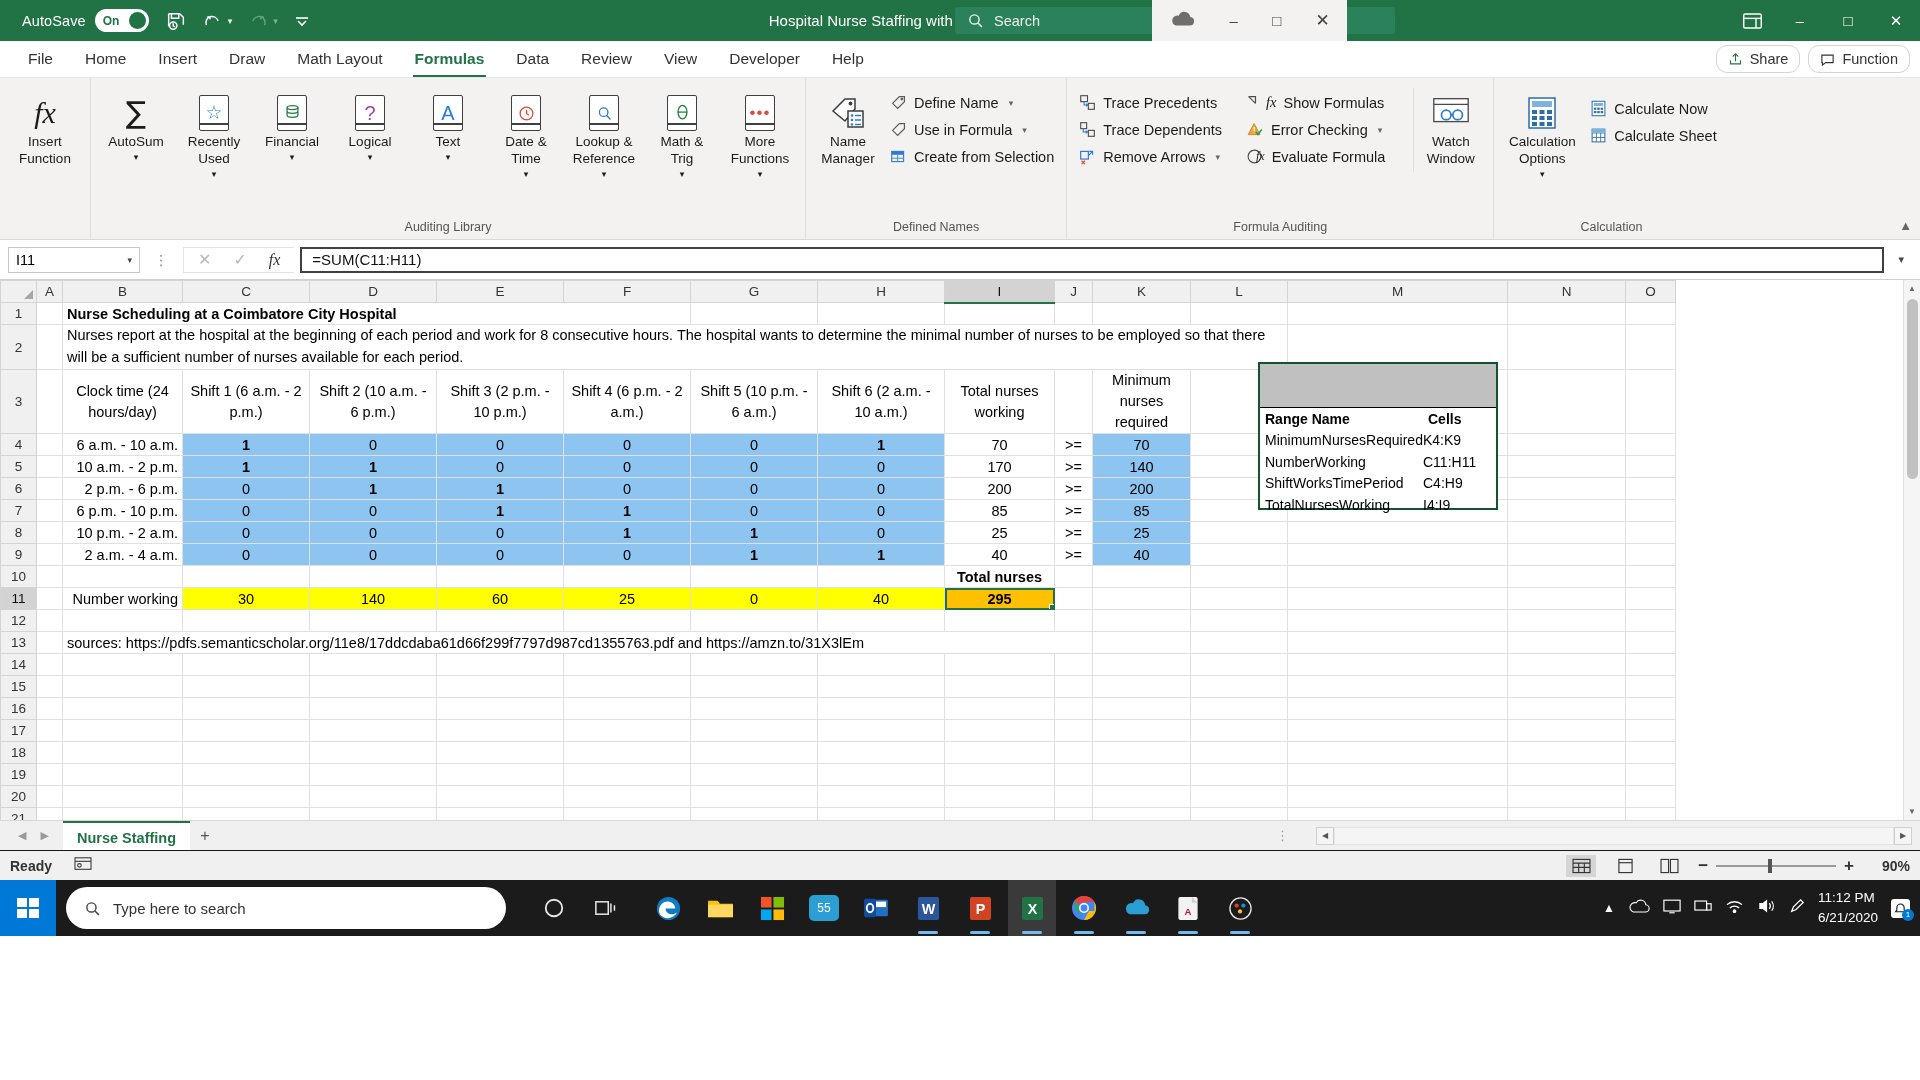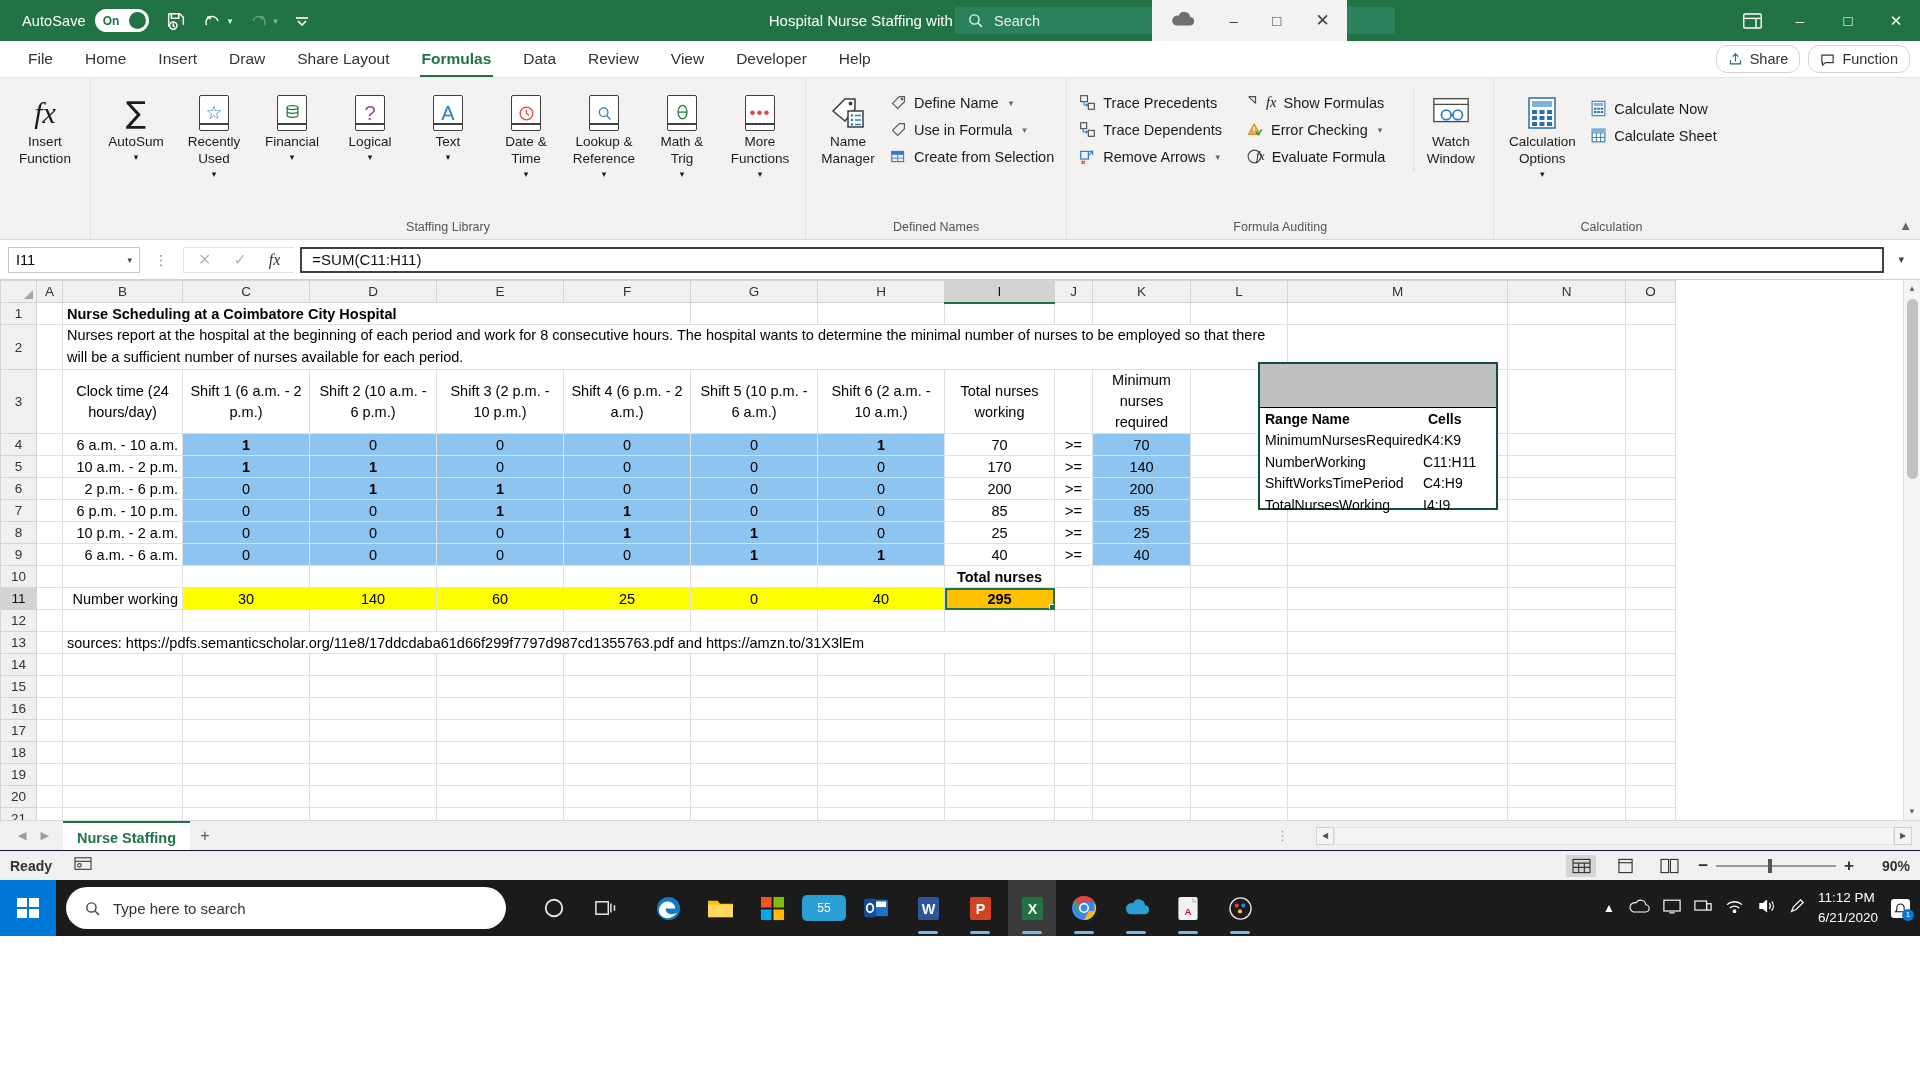--- a/index.html
+++ b/index.html
@@ -294,21 +294,21 @@
     <span class="b">□</span>
     <span class="b">✕</span>
   </div>
 </div>
 
 <div class="ribbon-tabs">
   <div class="rtab">File</div>
   <div class="rtab">Home</div>
   <div class="rtab">Insert</div>
   <div class="rtab">Draw</div>
-  <div class="rtab">Share Layout</div>
+  <div class="rtab">Math Layout</div>
   <div class="rtab active">Formulas</div>
   <div class="rtab">Data</div>
   <div class="rtab">Review</div>
   <div class="rtab">View</div>
   <div class="rtab">Developer</div>
   <div class="rtab">Help</div>
   <div class="tabs-right">
     <div class="tbtn">
       <svg width="15" height="15" viewBox="0 0 24 24" fill="none" stroke="#217346" stroke-width="1.8">
         <path d="M4 13v6h16v-6"></path>
@@ -426,21 +426,21 @@
       </div>
       <div class="bigbtn">
         <span class="gi">
             <span class="fncard" style="color:#e0493b;font-size:17px;letter-spacing:1px;">•••</span>
           </span>
         <span class="lbl">More
 Functions</span>
         <span class="dd">▾</span>
       </div>
     </div>
-    <div class="rgroup-title">Staffing Library</div>
+    <div class="rgroup-title">Auditing Library</div>
   </div>
 
   <div class="rgroup">
     <div class="rgroup-body">
       <div class="bigbtn" style="width:72px">
         <span class="gi">
           <svg width="40" height="38" viewBox="0 0 40 38" fill="none" stroke="#3c3c3c" stroke-width="1.5">
             <path d="M5 17L17 5h10v10L17 27z" fill="#fff"></path>
             <circle cx="22.5" cy="9.5" r="1.2" fill="#3c3c3c"></circle>
             <rect x="20" y="17" width="15" height="16" fill="#fff" stroke="#3c3c3c"></rect>
@@ -800,21 +800,21 @@
       <td class="cell ctr">&gt;=</td>
       <td class="cell ctr blue">25</td>
       <td class="cell"></td>
       <td class="cell"></td>
       <td class="cell"></td>
       <td class="cell"></td>
     </tr>
     <tr>
       <th class="rowhead">9</th>
       <td class="cell"></td>
-      <td class="cell rgt">6 a.m. - 6 a.m.</td>
+      <td class="cell rgt">2 a.m. - 4 a.m.</td>
       <td class="cell ctr blue">0</td>
       <td class="cell ctr blue">0</td>
       <td class="cell ctr blue">0</td>
       <td class="cell ctr blue">0</td>
       <td class="cell ctr blue bold">1</td>
       <td class="cell ctr blue bold">1</td>
       <td class="cell ctr">40</td>
       <td class="cell ctr">&gt;=</td>
       <td class="cell ctr blue">40</td>
       <td class="cell"></td>
@@ -1167,21 +1167,21 @@
     </span>
     <span class="tapp">
       <svg width="25" height="25" viewBox="0 0 26 26">
         <rect x="1" y="1" width="11" height="11" fill="#f35325"></rect>
           <rect x="14" y="1" width="11" height="11" fill="#81bc06"></rect>
         <rect x="1" y="14" width="11" height="11" fill="#05a6f0"></rect>
           <rect x="14" y="14" width="11" height="11" fill="#ffba08"></rect>
       </svg>
     </span>
     <span class="tapp">
-      <span style="width:44px;height:26px;border-radius:5px;background:#2b9ed4;color:#fff;display:flex;align-items:center;justify-content:center;font-size:12px;">55</span>
+      <span style="width:30px;height:26px;border-radius:5px;background:#2b9ed4;color:#fff;display:flex;align-items:center;justify-content:center;font-size:12px;">55</span>
     </span>
     <span class="tapp">
       <svg width="26" height="22" viewBox="0 0 28 24">
         <rect x="9" y="3" width="18" height="18" rx="1.5" fill="#1f6fc4"></rect>
           <rect x="11" y="5" width="14" height="6" fill="#fff"></rect>
         <rect x="1" y="2" width="13" height="20" rx="2" fill="#0f4c9c"></rect>
         <ellipse cx="7.5" cy="12" rx="3.6" ry="4.6" fill="none" stroke="#fff" stroke-width="2"></ellipse>
       </svg>
     </span>
     <span class="tapp run">

